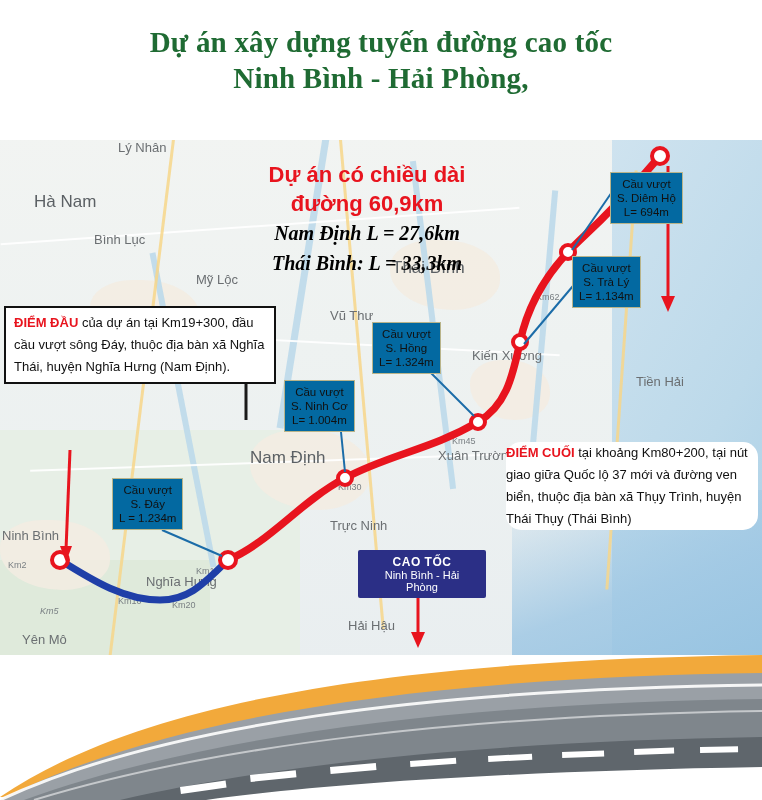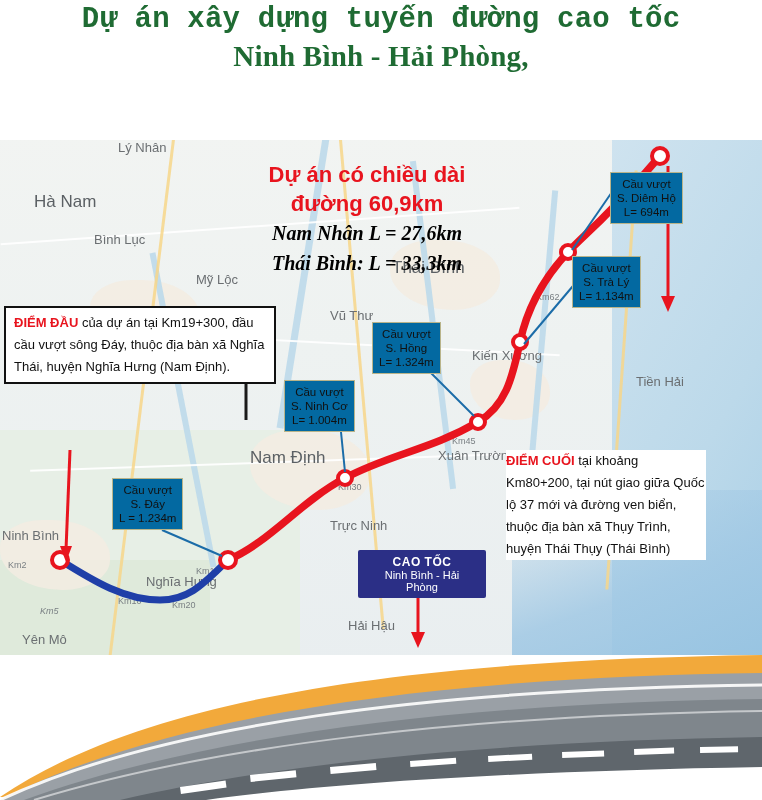--- a/index.html
+++ b/index.html
@@ -6,21 +6,21 @@
   body{
     width:762px;height:800px;overflow:hidden;
     background:#ffffff;
     font-family:"Liberation Sans", sans-serif;
     position:relative;
   }
   #root{position:relative;width:762px;height:800px;overflow:hidden;background:#fff;}
 
   
   .title-wrap{position:absolute;left:0;top:0;width:762px;height:140px;background:#fff;z-index:40;text-align:center;}
-  .t1{font-family:Liberation Mono, monospace;font-size:29px;font-weight:bold;color:#1f6b33;line-height:36px;margin-top:2px;letter-spacing:.2px;}
+  .t1{font-family:Liberation Serif, serif;font-size:29px;font-weight:bold;color:#1f6b33;line-height:36px;margin-top:24px;letter-spacing:.2px;}
   .t2{font-family:"Liberation Serif", serif;font-size:29px;font-weight:bold;color:#1f6b33;line-height:36px;letter-spacing:.2px;}
   .t3{font-family:"Liberation Sans", sans-serif;font-size:30px;font-weight:bold;color:#e8141e;line-height:38px;margin-top:2px;letter-spacing:.3px;}
 
   
   .map{position:absolute;left:0;top:130px;width:762px;height:540px;overflow:hidden;background:#eaf0f4;}
   .map-bg{position:absolute;inset:0;background:
      linear-gradient(180deg,#f2f4f2 0%,#eef2f1 40%,#e9eef0 100%);}
   .sea{position:absolute;right:0;top:0;width:150px;height:540px;
       background:linear-gradient(120deg,#cfe3ef 0%,#bcd9ea 60%,#a9cfe6 100%);}
   .sea2{position:absolute;right:0;bottom:0;width:250px;height:180px;
@@ -181,29 +181,29 @@
 
     <div class="callout" style="left:610px;top:42px;">
       <div>Cầu vượt</div>
       <div>S. Diêm Hộ</div>
       <div>L= 694m</div>
     </div>
 
     <div class="lenblock" style="left:212px;top:30px;width:310px;">
       <div class="l1">Dự án có chiều dài</div>
       <div class="l1">đường 60,9km</div>
-      <div class="l2">Nam Nhân L = 27,6km</div>
+      <div class="l2">Nam Định L = 27,6km</div>
       <div class="l2">Thái Bình: L = 33,3km</div>
     </div>
 
     <div class="textblock bordered" style="left:4px;top:176px;width:252px;">
       <span class="hl">ĐIỂM ĐẦU</span><span> của dự án tại Km19+300, đầu cầu vượt sông Đáy, thuộc địa bàn xã Nghĩa Thái, huyện Nghĩa Hưng (Nam Định).</span>
     </div>
 
-    <div class="textblock" style="left:506px;top:320px;width:200px;">
+    <div class="textblock" style="left:506px;top:312px;width:252px;border-radius:15px;">
       <span class="hl">ĐIỂM CUỐI</span><span> tại khoảng Km80+200, tại nút giao giữa Quốc lộ 37 mới và đường ven biển, thuộc địa bàn xã Thụy Trình, huyện Thái Thụy (Thái Bình)</span>
     </div>
 
     <div class="badge" style="left:358px;top:420px;width:108px;">
       <div class="b1">CAO TỐC</div>
       <div class="b2">Ninh Bình - Hải Phòng</div>
     </div>
   </div>
 
   <div class="title-wrap">

